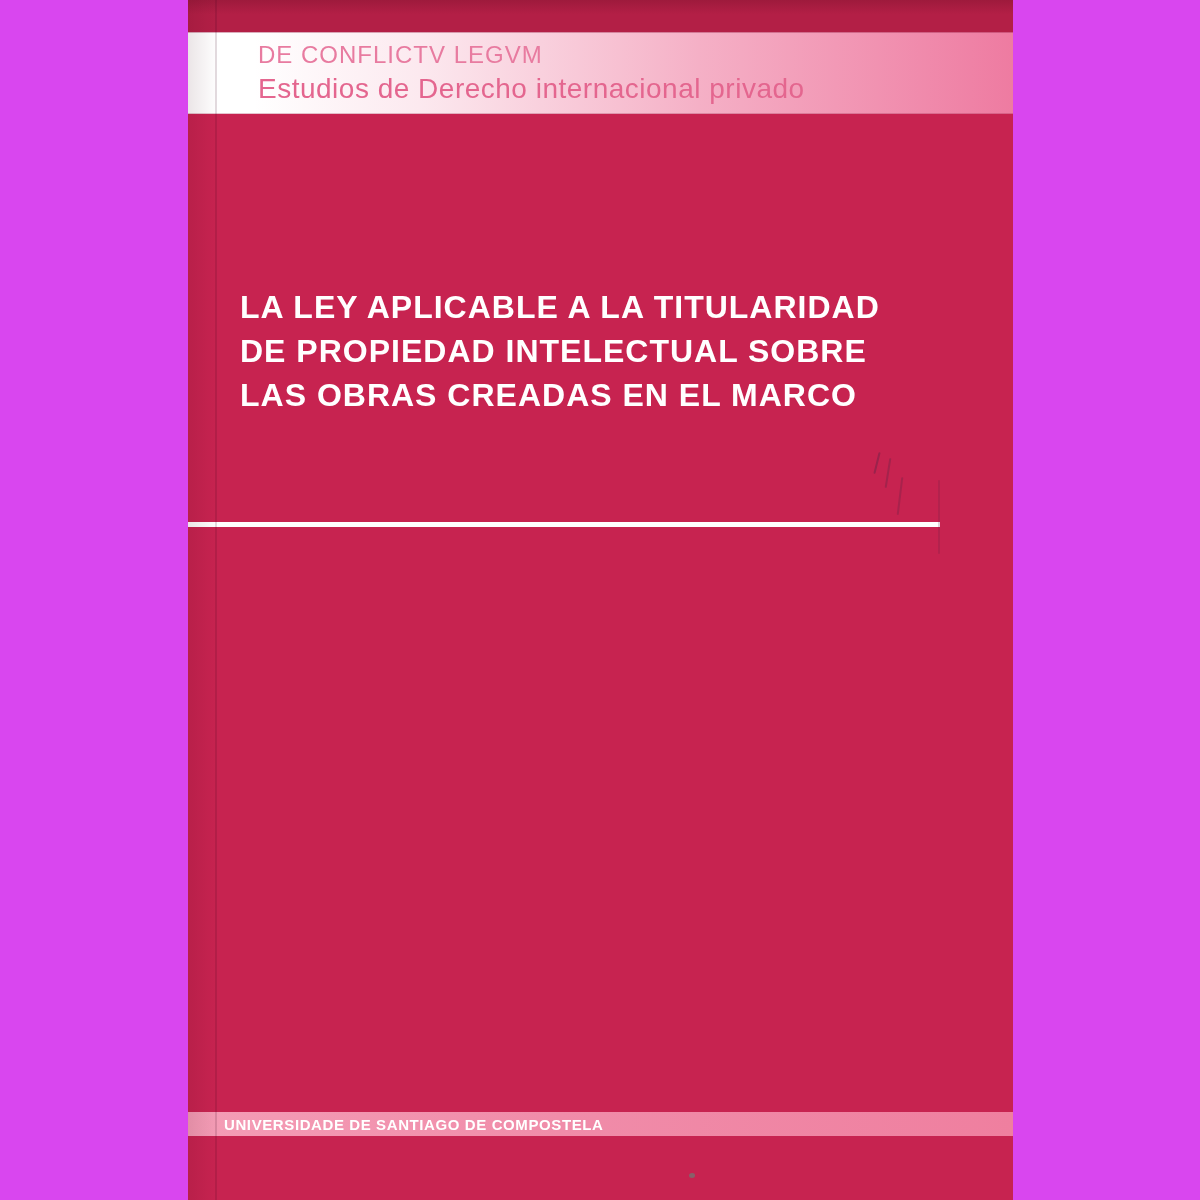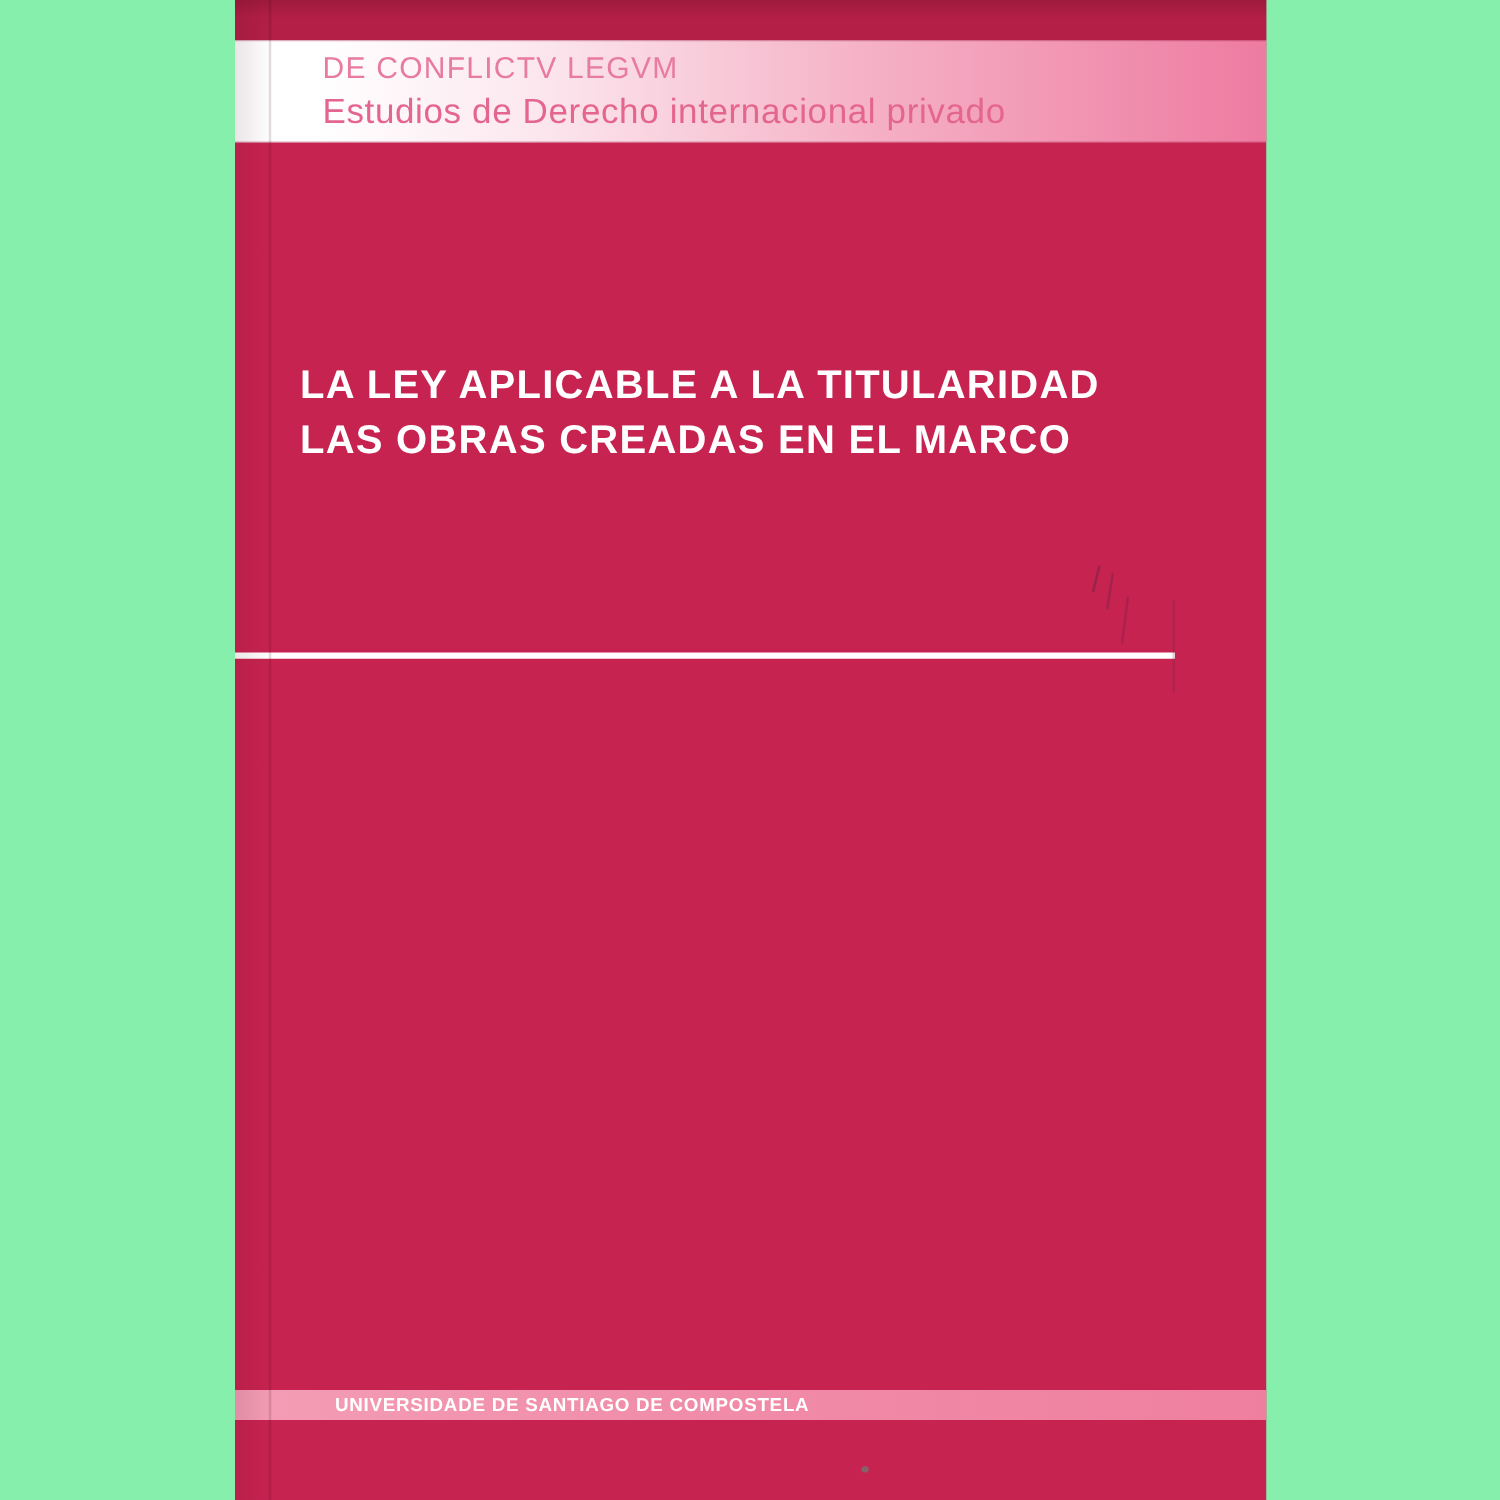--- a/index.html
+++ b/index.html
@@ -2,21 +2,21 @@
 <html style="--body: #c72350; --top-band: #b31f46; --band-pink: #ee7ba1; --publisher-band: #f08ca9; --text-on-band: #e87ba0; --title-text: #ffffff;"><head>
 <meta charset="utf-8">
 <style>
   html,body{margin:0;padding:0;}
   body{
     width:1200px;height:1200px;
     background:#ffffff;
     font-family:"Liberation Sans", sans-serif;
     position:relative;overflow:hidden;
   }
-  .page{position:absolute;inset:0;background:#86efac;}
+  .page{position:absolute;inset:0;background:#d946ef;}
   
   .cover{
     position:absolute;left:188px;top:0;width:825px;height:1200px;
     background:var(--body,#c72350);
   }
   
   .top-band{
     position:absolute;left:0;top:0;width:100%;height:32px;
     background:linear-gradient(180deg,#9e1a3c 0%,var(--top-band,#b31f46) 45%,var(--top-band,#b31f46) 100%);
   }
@@ -56,21 +56,21 @@
     color:#ffffff;font-size:33px;font-weight:bold;letter-spacing:1px;
     white-space:nowrap;
   }
   
   .publisher-band{
     position:absolute;left:0;top:1112px;width:100%;height:24px;
     background:linear-gradient(90deg,#f49db6 0%,var(--publisher-band,#f08ca9) 45%,#ef7f9f 100%);
     display:flex;align-items:center;
   }
   .publisher{
-    margin-left:80px;
+    margin-left:36px;
     color:#ffffff;font-size:15px;font-weight:bold;letter-spacing:0.6px;
     white-space:nowrap;
   }
   
   .left-shade{
     position:absolute;left:0;top:0;width:30px;height:100%;
     background:linear-gradient(90deg,rgba(60,0,20,0.10),rgba(60,0,20,0.0));
     pointer-events:none;
   }
   .spine-crease{
@@ -97,20 +97,21 @@
 
     <div class="top-band"></div>
 
     <div class="series-band">
       <div class="series-title">DE CONFLICTV LEGVM</div>
       <div class="series-subtitle">Estudios de Derecho internacional privado</div>
     </div>
 
     <div class="title-block">
       <div class="title-line">LA LEY APLICABLE A LA TITULARIDAD</div>
+      <div class="title-line">DE PROPIEDAD INTELECTUAL SOBRE</div>
       <div class="title-line">LAS OBRAS CREADAS EN EL MARCO</div>
     </div>
 
     <div class="rule"></div>
 
 
     <div class="publisher-band">
       <div class="publisher">UNIVERSIDADE DE SANTIAGO DE COMPOSTELA</div>
     </div>
 

